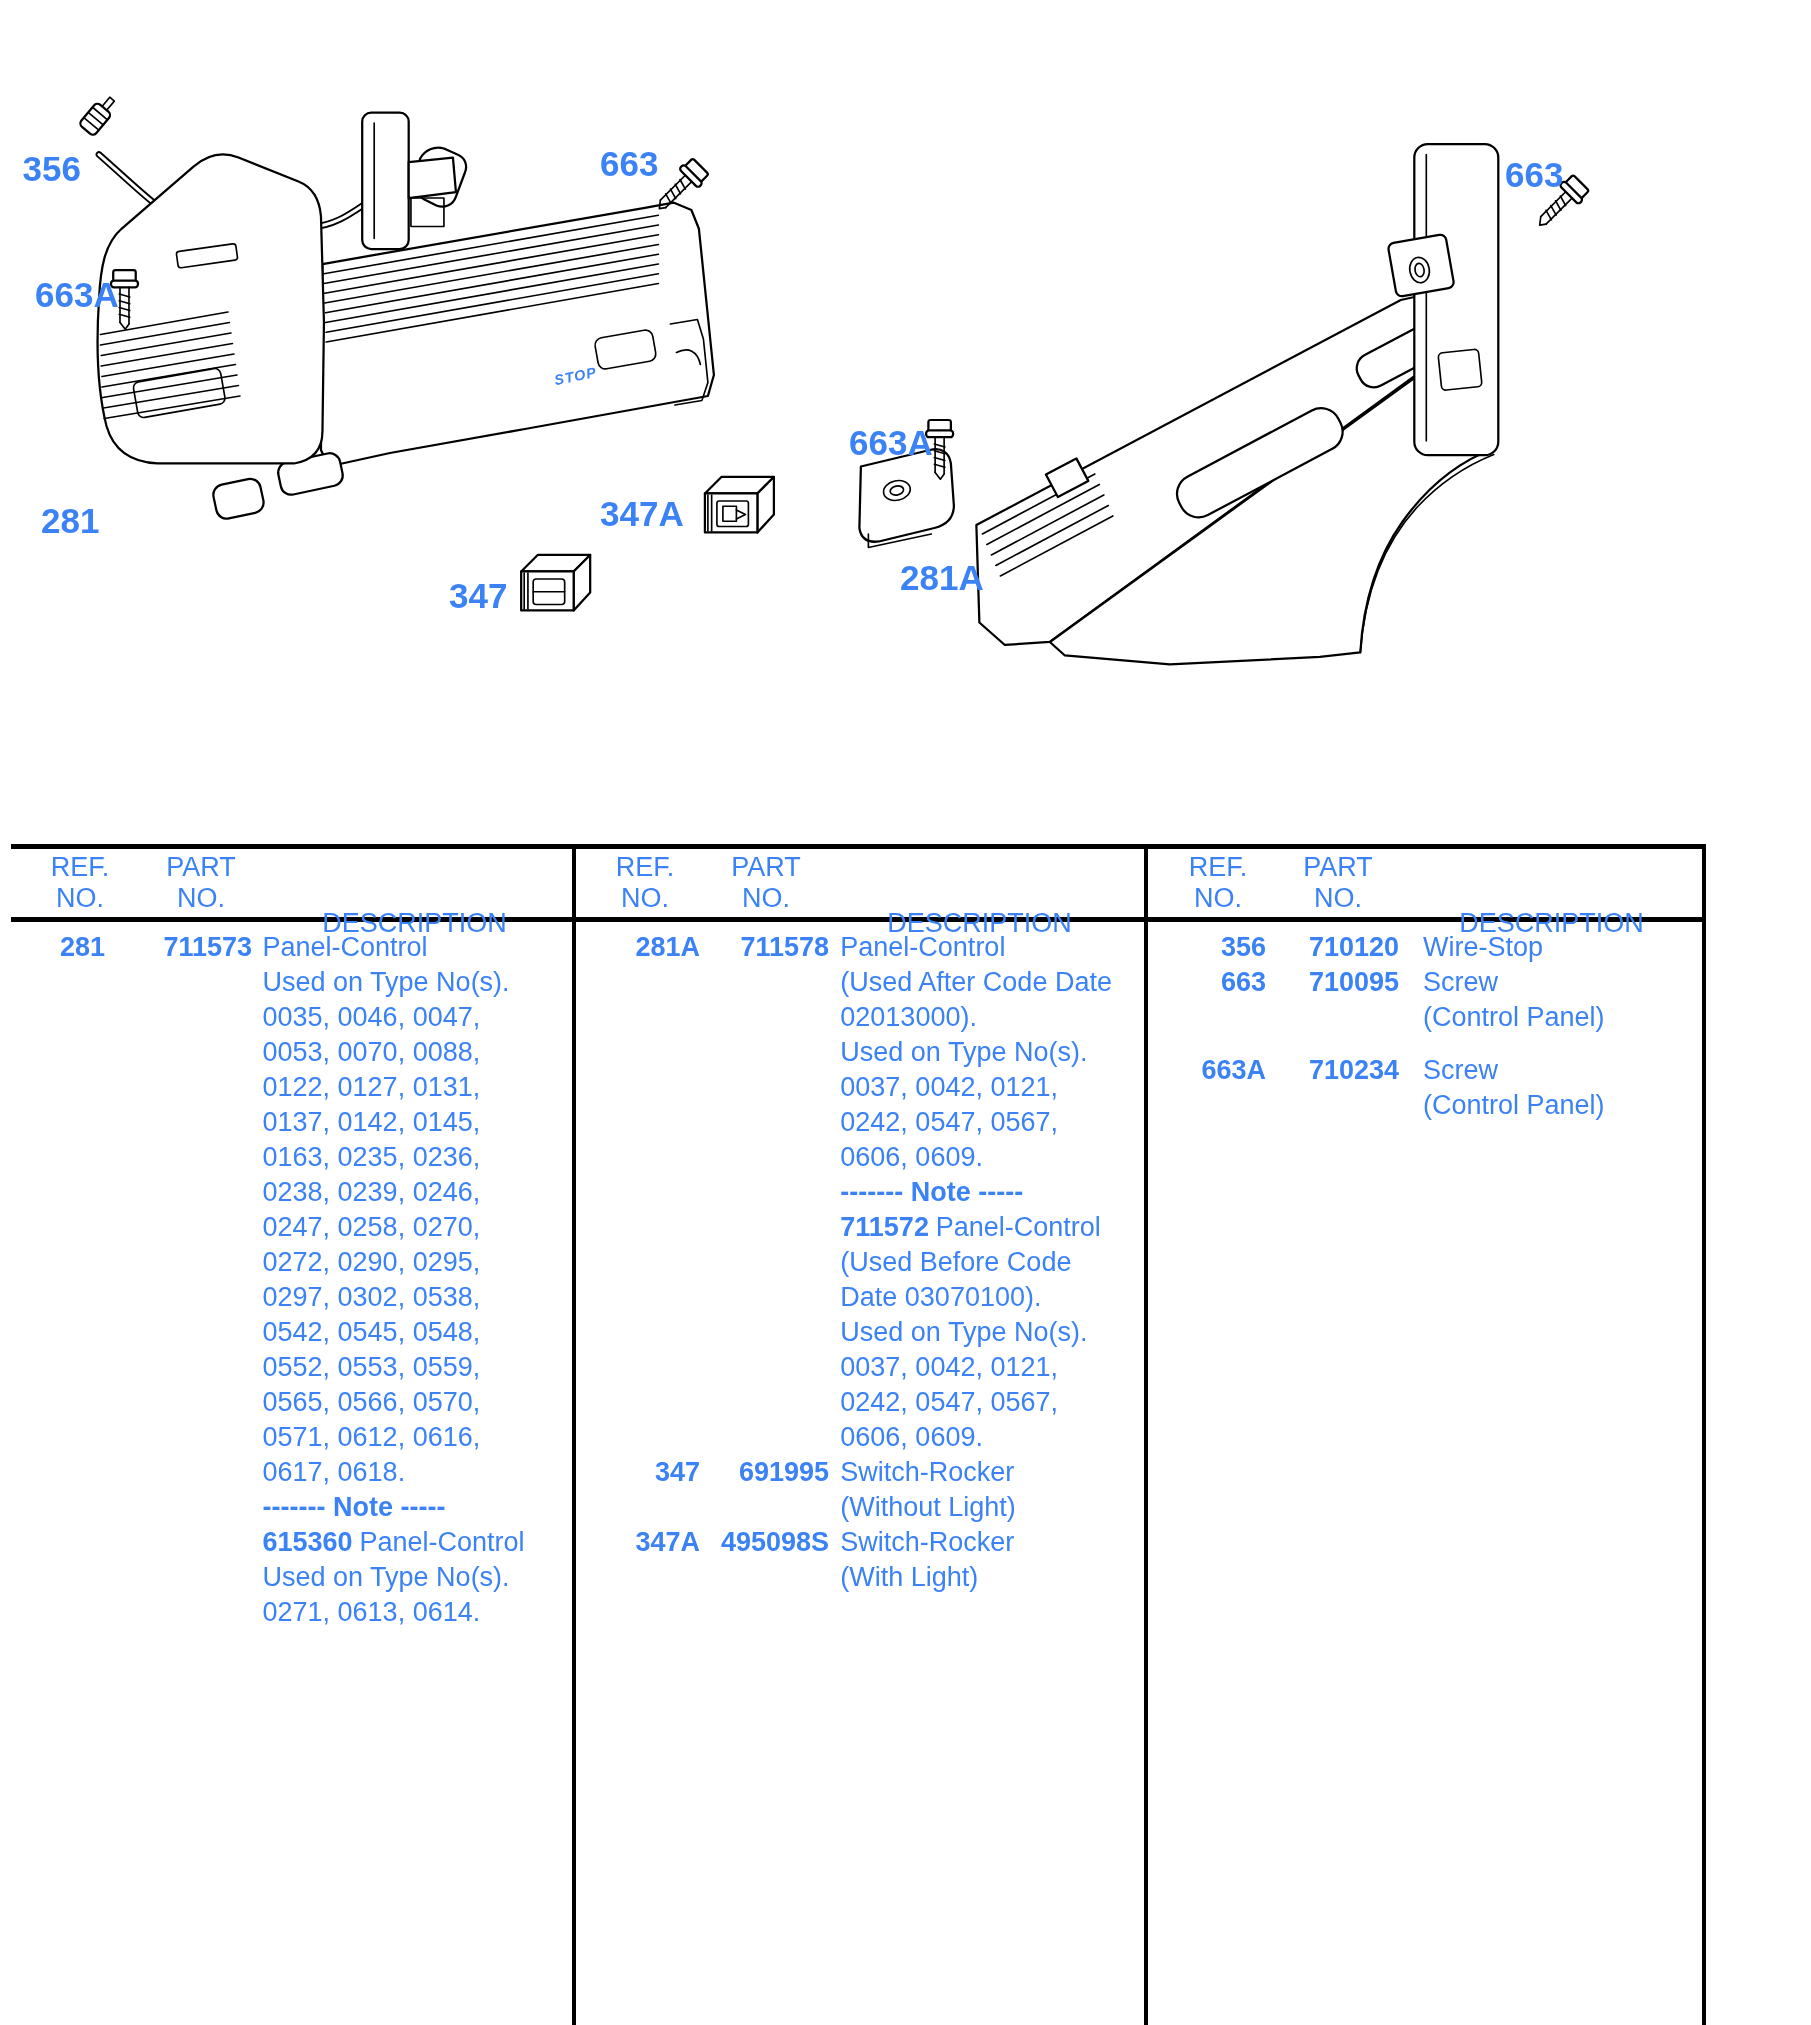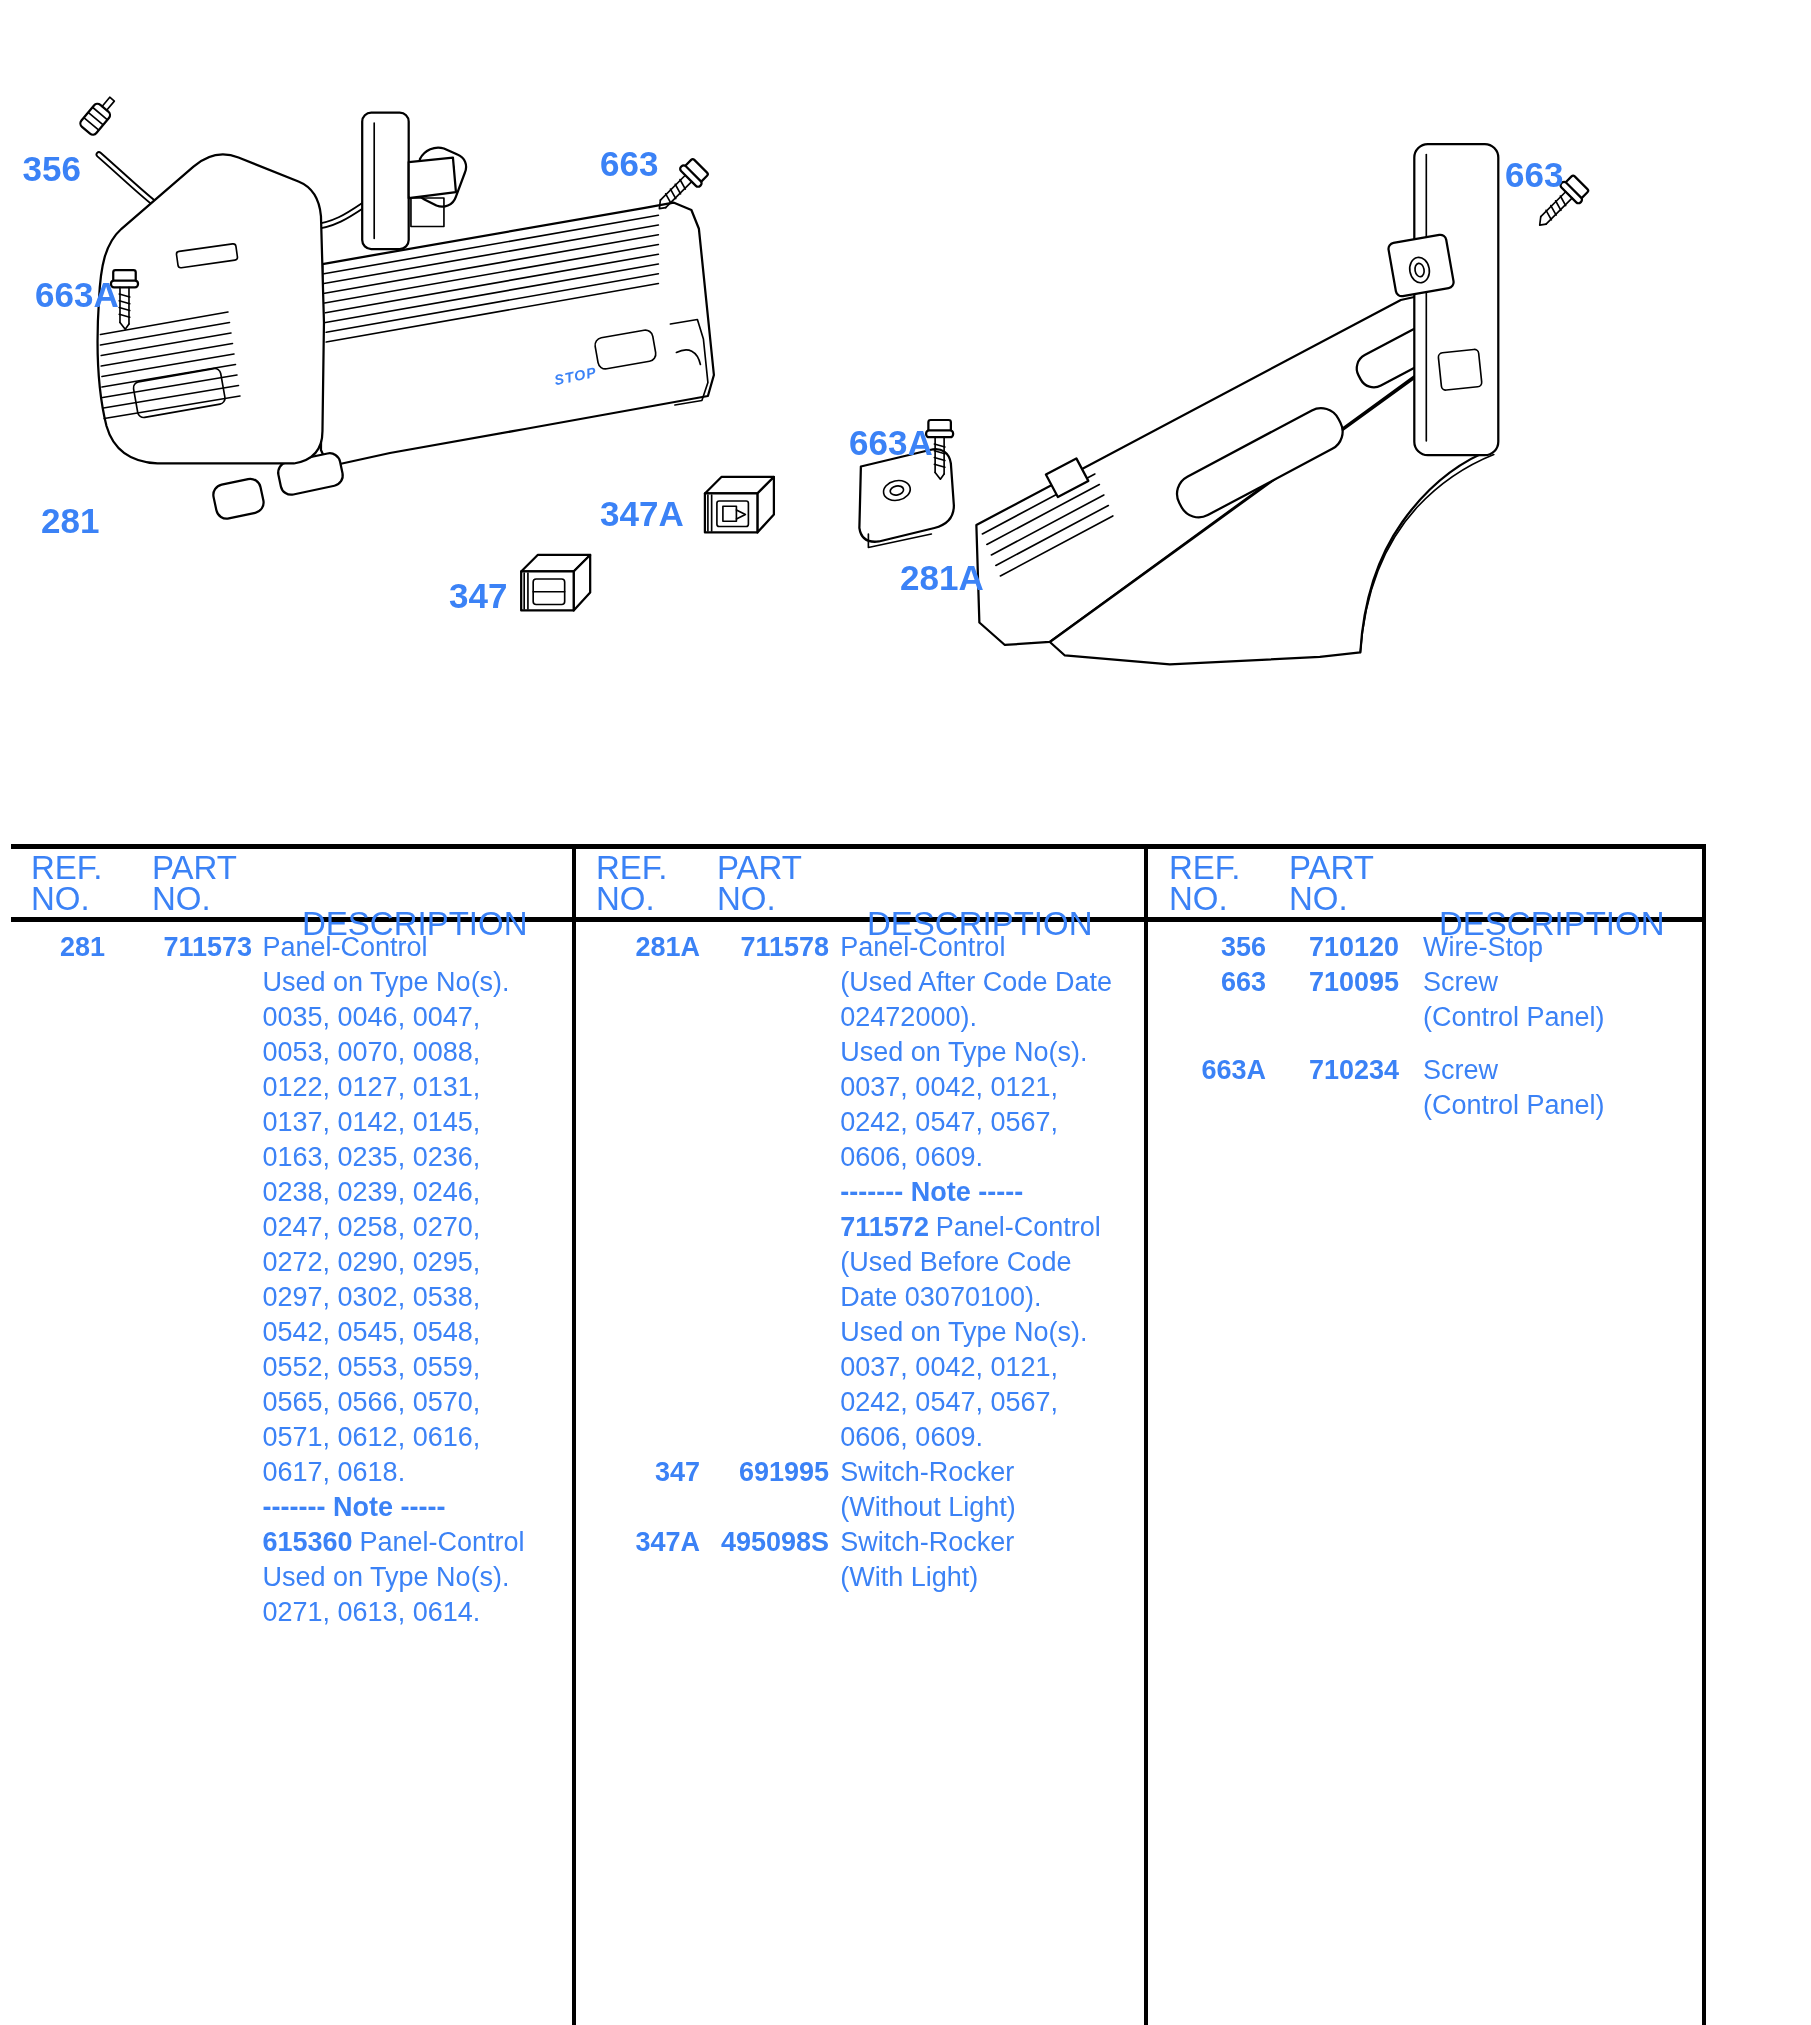--- a/index.html
+++ b/index.html
@@ -17,21 +17,21 @@
   #diagram{position:absolute;left:0;top:0;}
   #diagram path,#diagram rect,#diagram ellipse,#diagram line{
     stroke:#000;stroke-width:3;fill:none;stroke-linejoin:round;stroke-linecap:round;
   }
   #diagram .solid{fill:#ffffff;}
   #diagram .thin{stroke-width:2.2;}
   
   .hline{position:absolute;background:#000;height:5.3px;}
   .vline{position:absolute;background:#000;width:3.8px;}
   
-  .hdr{position:absolute;font-size:33px;line-height:31px;white-space:nowrap;}
+  .hdr{position:absolute;font-size:27px;line-height:31px;text-align:center;white-space:nowrap;}
   .hdr2{top:852px;}
   .hdr1{top:883px;margin-top:25px;}
   
   .tbl-col{position:absolute;top:930px;font-size:27px;line-height:35px;}
   .trow{display:flex;align-items:flex-start;}
   .tref,.tpart{font-weight:bold;text-align:right;flex:none;white-space:nowrap;}
   .tdesc{flex:1 1 auto;}
   .dline{white-space:nowrap;}
   .bold{font-weight:bold;}
   .note-rest{margin-left:6.8px;}
@@ -250,21 +250,21 @@
     </div>
   </div>
 
   <div class="tbl-col c2">
     <div class="trow">
       <div class="tref">281A</div>
       <div class="tpart">711578</div>
       <div class="tdesc">
         <div class="dline">Panel-Control</div>
         <div class="dline">(Used After Code Date</div>
-        <div class="dline">02472000).</div>
+        <div class="dline">02013000).</div>
         <div class="dline">Used on Type No(s).</div>
         <div class="dline">0037, 0042, 0121,</div>
         <div class="dline">0242, 0547, 0567,</div>
         <div class="dline">0606, 0609.</div>
         <div class="dline bold">------- Note -----</div>
         <div class="dline">
           <span class="bold">711572</span><span class="note-rest">Panel-Control</span>
         </div>
         <div class="dline">(Used Before Code</div>
         <div class="dline">Date 03070100).</div>

